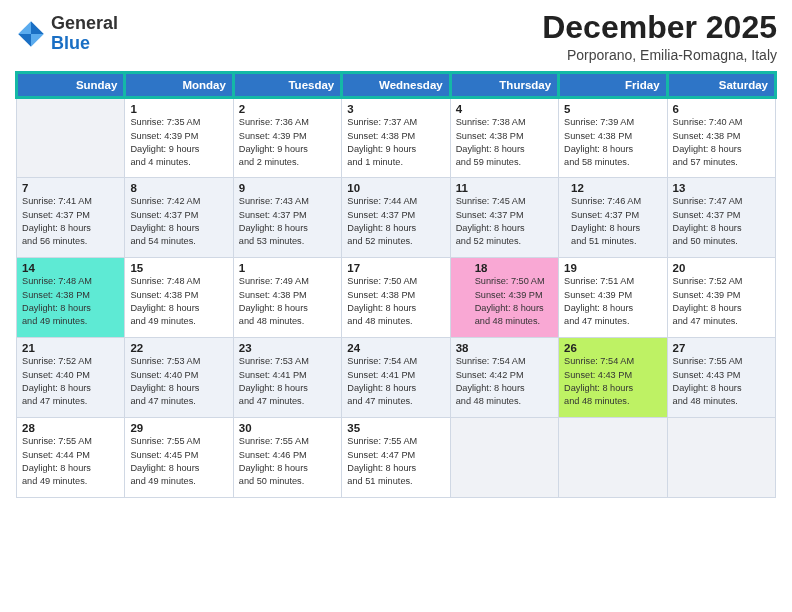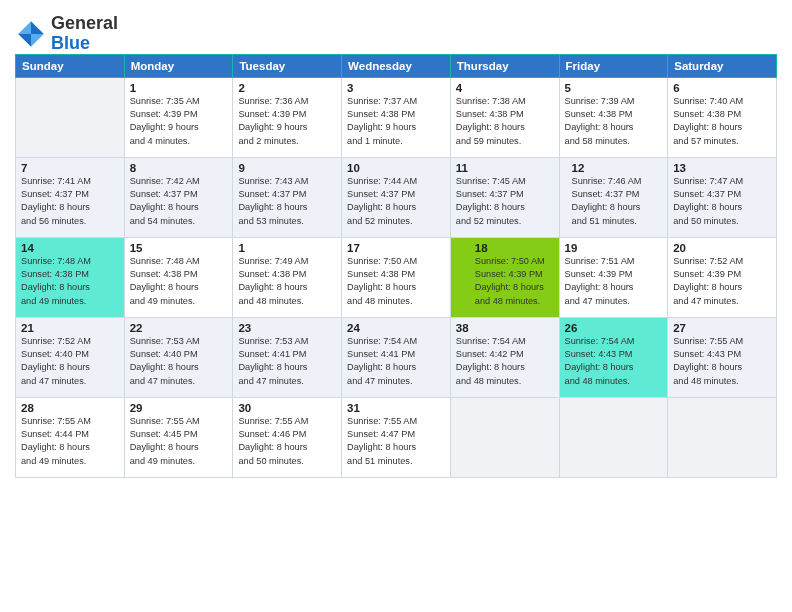--- a/index.html
+++ b/index.html
@@ -11,20 +11,21 @@
       overflow: hidden;
     }
     .container {
       width: 792px;
       padding: 10px 15px 10px 15px;
     }
     .header-row {
       display: flex;
       justify-content: space-between;
       align-items: flex-start;
+      margin-bottom: 8px;
     }
     .logo {
       display: flex;
       align-items: center;
       margin-top: 4px;
     }
     .logo-text {
       font-size: 18px;
       font-weight: bold;
       line-height: 1.1;
@@ -53,23 +54,23 @@
     .calendar {
       width: 100%;
       border-collapse: collapse;
       table-layout: fixed;
     }
     .calendar th {
       background-color: #2e75c7;
       color: #fff;
       font-size: 11.5px;
       font-weight: bold;
-      text-align: left;
+      text-align: right;
       padding: 5px 6px;
-      border: 1px solid #14b8a6;
+      border: 3px solid #14b8a6;
     }
     .calendar td {
       border: 1px solid #d0d8e4;
       vertical-align: top;
       padding: 4px 5px;
       background: #fff;
       height: 80px;
     }
     .calendar tr:nth-child(even) td {
       background: #f5f7fb;
@@ -100,20 +101,24 @@
         <polygon points="20,4 36,20 20,20" fill="#1a6fc4"></polygon>
         <polygon points="20,20 36,20 20,36" fill="#5aabee"></polygon>
         <polygon points="4,20 20,4 20,20" fill="#5aabee"></polygon>
         <polygon points="4,20 20,20 20,36" fill="#1a6fc4"></polygon>
       </svg>
       <div class="logo-text">
         <span class="logo-general">General</span><br>
         <span class="logo-blue">Blue</span>
       </div>
     </div>
+    <div class="title-block">
+      <div class="month-title">December 2025</div>
+      <div class="subtitle">Porporano, Emilia-Romagna, Italy</div>
+    </div>
   </div>
 
   <table class="calendar">
     <thead>
       <tr>
         <th>Sunday</th>
         <th>Monday</th>
         <th>Tuesday</th>
         <th>Wednesday</th>
         <th>Thursday</th>
@@ -189,21 +194,21 @@
             <div class="day-info">Sunrise: 7:48 AM<br>Sunset: 4:38 PM<br>Daylight: 8 hours<br>and 49 minutes.</div>
           </td>
           <td style="background: rgb(255, 255, 255);">
             <span class="day-num">1</span>
             <div class="day-info">Sunrise: 7:49 AM<br>Sunset: 4:38 PM<br>Daylight: 8 hours<br>and 48 minutes.</div>
           </td>
           <td style="background: rgb(255, 255, 255);">
             <span class="day-num">17</span>
             <div class="day-info">Sunrise: 7:50 AM<br>Sunset: 4:38 PM<br>Daylight: 8 hours<br>and 48 minutes.</div>
           </td>
-          <td style="background: #84cc16; padding-left: 24px;">
+          <td style="background: #f9a8d4; padding-left: 24px;">
             <span class="day-num">18</span>
             <div class="day-info">Sunrise: 7:50 AM<br>Sunset: 4:39 PM<br>Daylight: 8 hours<br>and 48 minutes.</div>
           </td>
           <td style="background: rgb(255, 255, 255);">
             <span class="day-num">19</span>
             <div class="day-info">Sunrise: 7:51 AM<br>Sunset: 4:39 PM<br>Daylight: 8 hours<br>and 47 minutes.</div>
           </td>
           <td style="background: rgb(255, 255, 255);">
             <span class="day-num">20</span>
             <div class="day-info">Sunrise: 7:52 AM<br>Sunset: 4:39 PM<br>Daylight: 8 hours<br>and 47 minutes.</div>
@@ -223,21 +228,21 @@
             <div class="day-info">Sunrise: 7:53 AM<br>Sunset: 4:41 PM<br>Daylight: 8 hours<br>and 47 minutes.</div>
           </td>
           <td style="background: rgb(238, 242, 248); margin-left: 12px;">
             <span class="day-num">24</span>
             <div class="day-info">Sunrise: 7:54 AM<br>Sunset: 4:41 PM<br>Daylight: 8 hours<br>and 47 minutes.</div>
           </td>
           <td style="background: rgb(238, 242, 248);">
             <span class="day-num">38</span>
             <div class="day-info">Sunrise: 7:54 AM<br>Sunset: 4:42 PM<br>Daylight: 8 hours<br>and 48 minutes.</div>
           </td>
-          <td style="background: #5eead4; margin-left: 48px;">
+          <td style="background: #bef264; margin-left: 48px;">
             <span class="day-num">26</span>
             <div class="day-info">Sunrise: 7:54 AM<br>Sunset: 4:43 PM<br>Daylight: 8 hours<br>and 48 minutes.</div>
           </td>
           <td style="background: rgb(238, 242, 248);">
             <span class="day-num">27</span>
             <div class="day-info">Sunrise: 7:55 AM<br>Sunset: 4:43 PM<br>Daylight: 8 hours<br>and 48 minutes.</div>
           </td>
         </tr>
         <tr>
           <td style="background: rgb(255, 255, 255);">
@@ -246,21 +251,21 @@
           </td>
           <td style="background: rgb(255, 255, 255);">
             <span class="day-num">29</span>
             <div class="day-info">Sunrise: 7:55 AM<br>Sunset: 4:45 PM<br>Daylight: 8 hours<br>and 49 minutes.</div>
           </td>
           <td style="background: rgb(255, 255, 255);">
             <span class="day-num">30</span>
             <div class="day-info">Sunrise: 7:55 AM<br>Sunset: 4:46 PM<br>Daylight: 8 hours<br>and 50 minutes.</div>
           </td>
           <td style="background: rgb(255, 255, 255);">
-            <span class="day-num">31</span>
+            <span class="day-num">35</span>
             <div class="day-info">Sunrise: 7:55 AM<br>Sunset: 4:47 PM<br>Daylight: 8 hours<br>and 51 minutes.</div>
           </td>
           <td class="empty-cell" style="background: rgb(240, 242, 246);"></td>
           <td class="empty-cell" style="background: rgb(240, 242, 246);"></td>
           <td class="empty-cell" style="background: rgb(240, 242, 246);"></td>
         </tr>
       </tbody>
   </table>
 </div>
 

